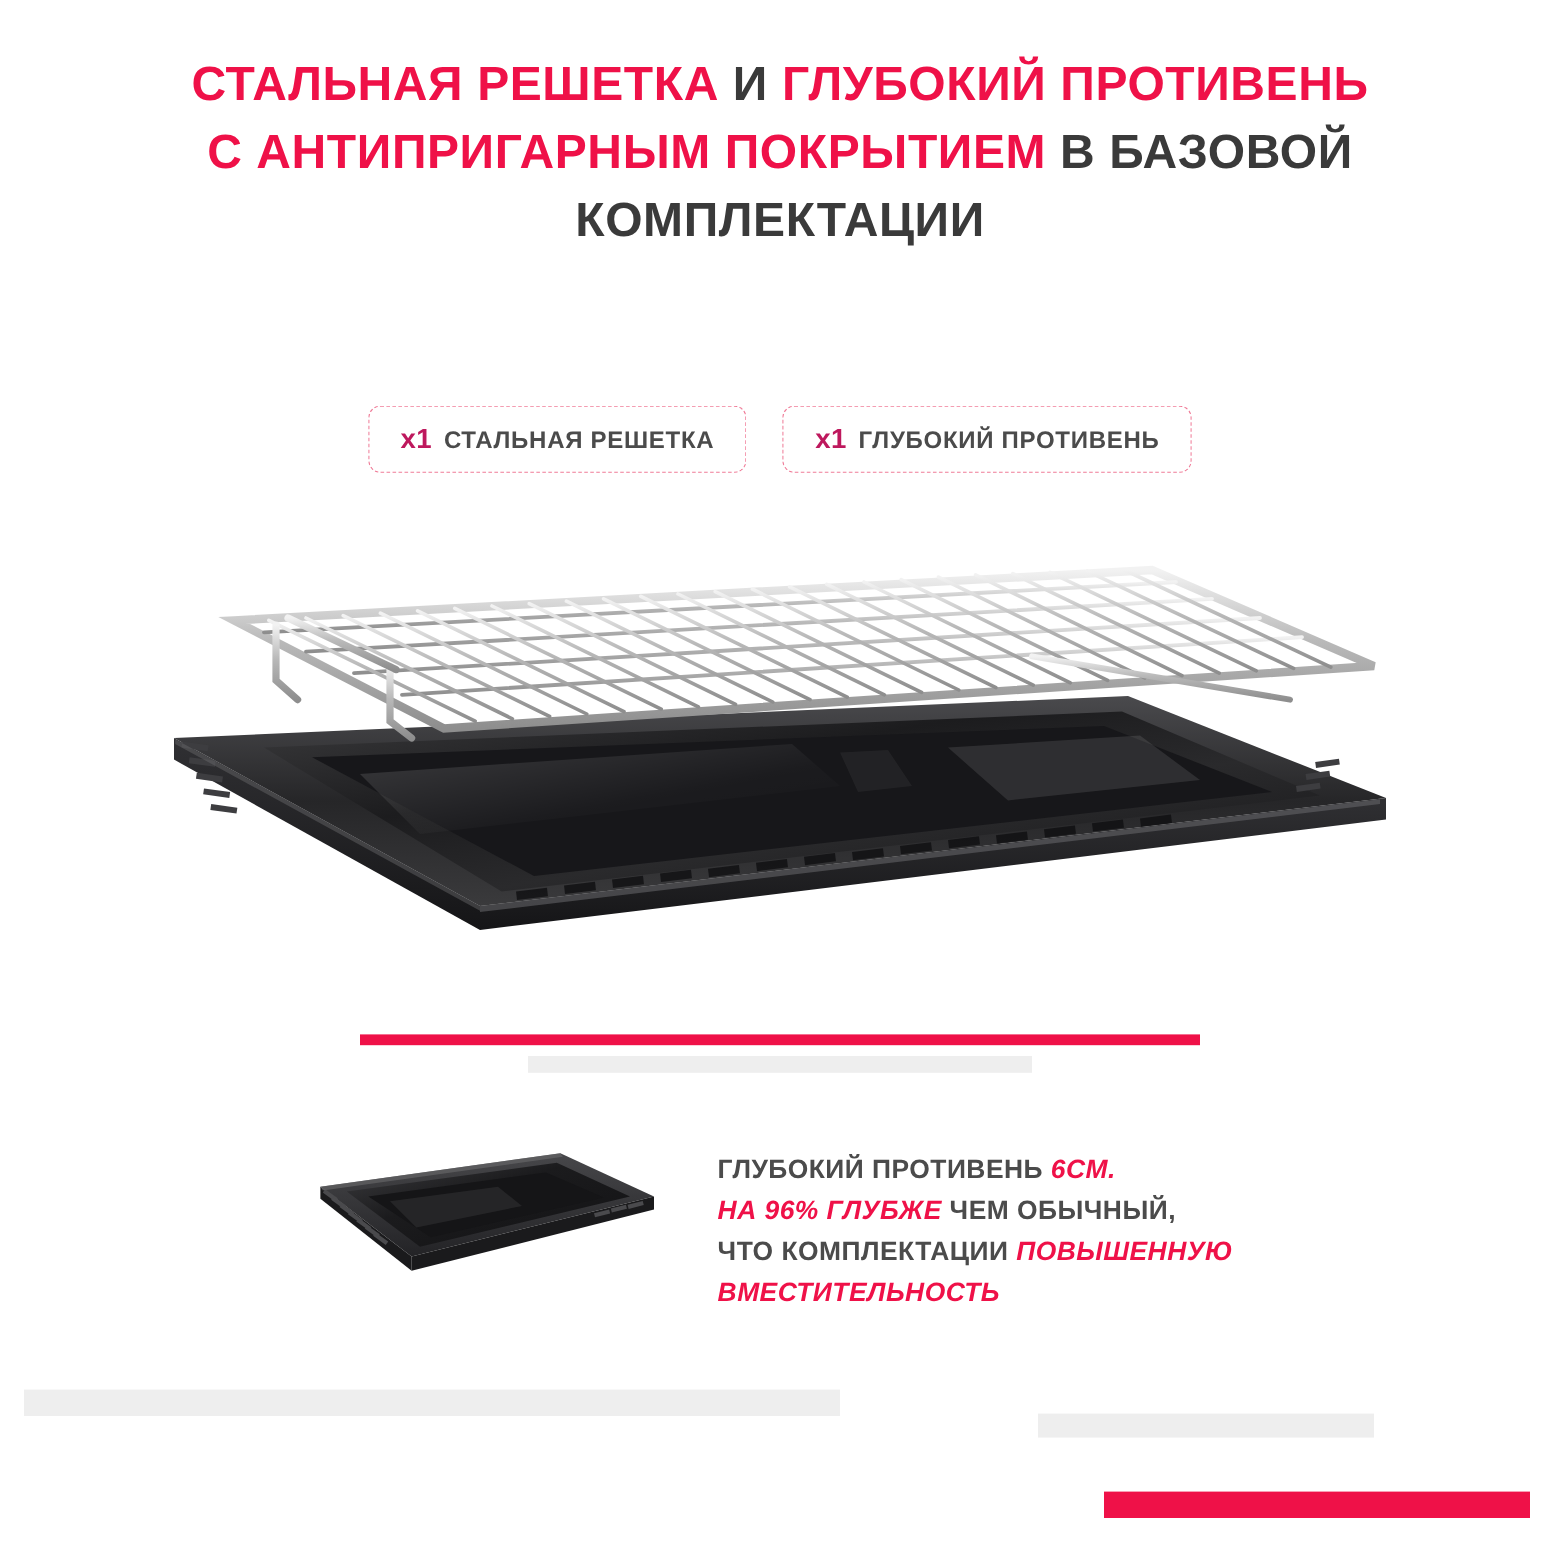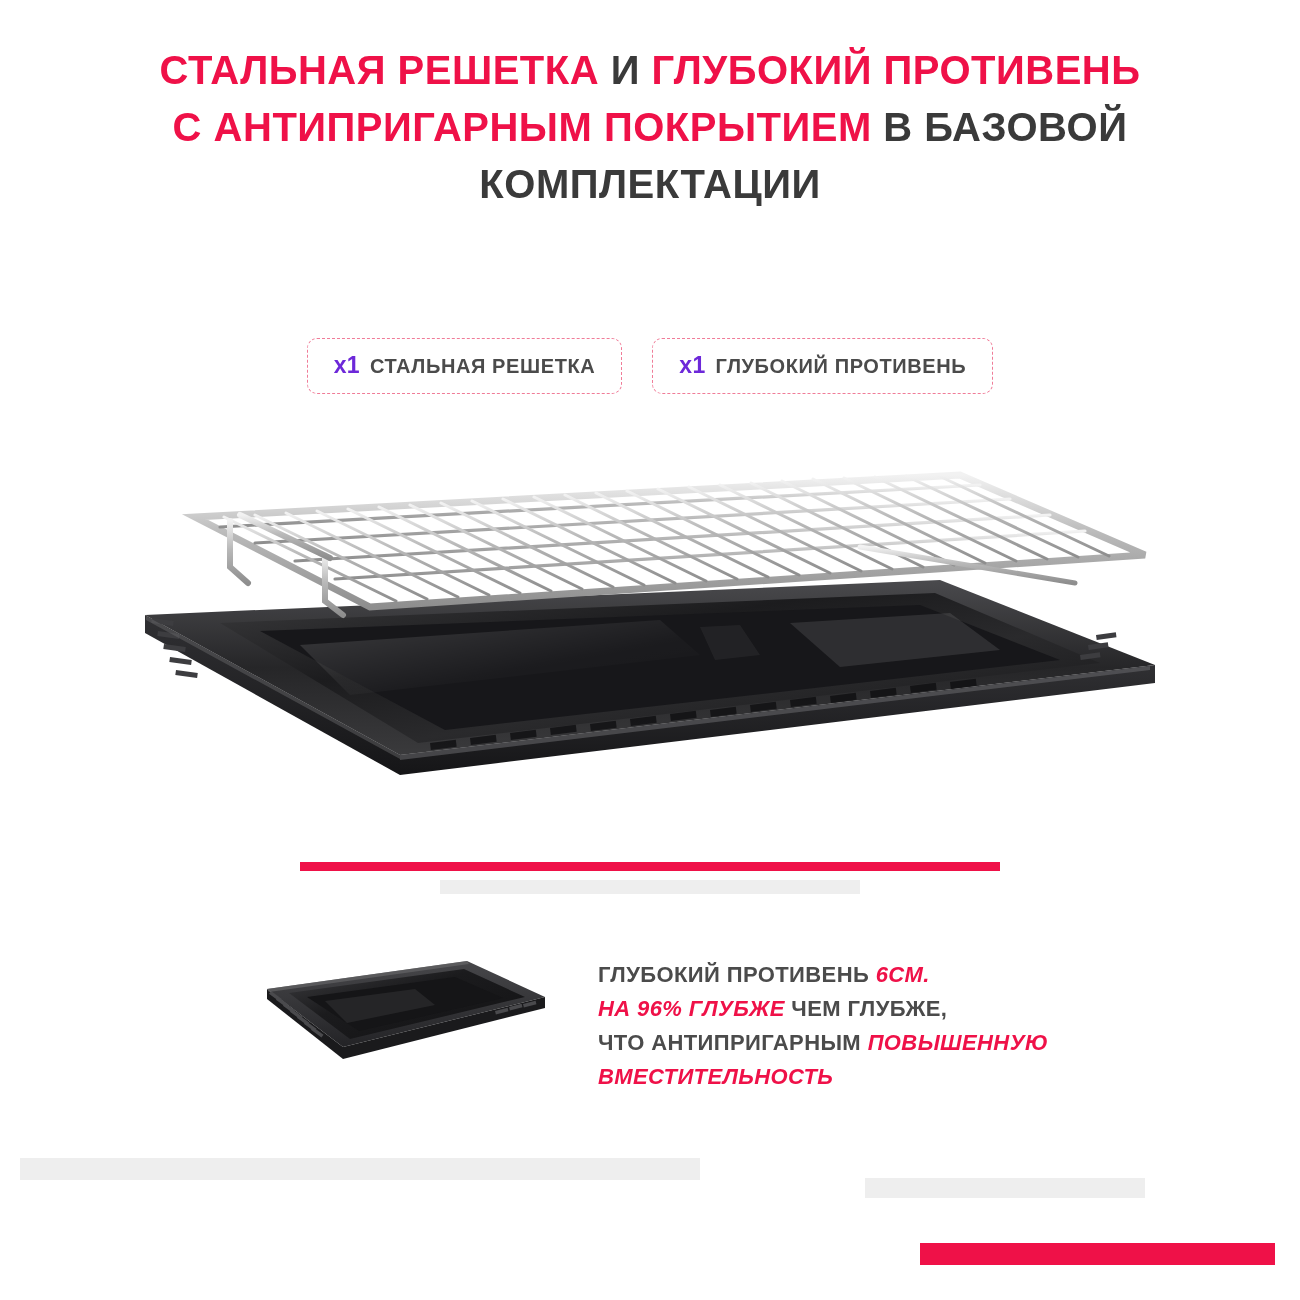--- a/index.html
+++ b/index.html
@@ -41,21 +41,21 @@
   .badge {
     border: 1.5px dashed #f07c98;
     border-radius: 10px;
     padding: 13px 26px 14px 26px;
     display: flex;
     align-items: baseline;
     gap: 10px;
     background: #fff;
   }
   .badge .qty {
-    color: #6d28d9;
+    color: #be185d;
     font-weight: bold;
     font-size: 23px;
     letter-spacing: 0.3px;
   }
   .badge .txt {
     color: #4b4b4b;
     font-weight: bold;
     font-size: 20px;
     letter-spacing: 0.6px;
   }
@@ -312,19 +312,19 @@
       <rect x="254" y="52" width="13" height="3.5" transform="rotate(-14 254 52)"></rect>
       <rect x="268" y="49" width="13" height="3.5" transform="rotate(-14 268 49)"></rect>
       <rect x="240" y="56" width="13" height="3.5" transform="rotate(-14 240 56)"></rect>
     </g>
     <path d="M 12 34 L 212 6 L 214 9 L 14 37 Z" fill="#6a6a6d" opacity="0.6"></path>
   </svg>
 </div>
 
 <div class="desc">
   <span>ГЛУБОКИЙ ПРОТИВЕНЬ </span><span class="accent">6СМ.</span><br>
-  <span class="accent">НА 96% ГЛУБЖЕ</span><span> ЧЕМ ГЛУБЖЕ,</span><br>
-  <span>ЧТО АНТИПРИГАРНЫМ </span><span class="accent">ПОВЫШЕННУЮ ВМЕСТИТЕЛЬНОСТЬ</span>
+  <span class="accent">НА 96% ГЛУБЖЕ</span><span> ЧЕМ ОБЫЧНЫЙ,</span><br>
+  <span>ЧТО КОМПЛЕКТАЦИИ </span><span class="accent">ПОВЫШЕННУЮ ВМЕСТИТЕЛЬНОСТЬ</span>
 </div>
 
 <div class="blk-grey-1"></div>
 <div class="blk-grey-2"></div>
 <div class="blk-red"></div>
 
 </body></html>

